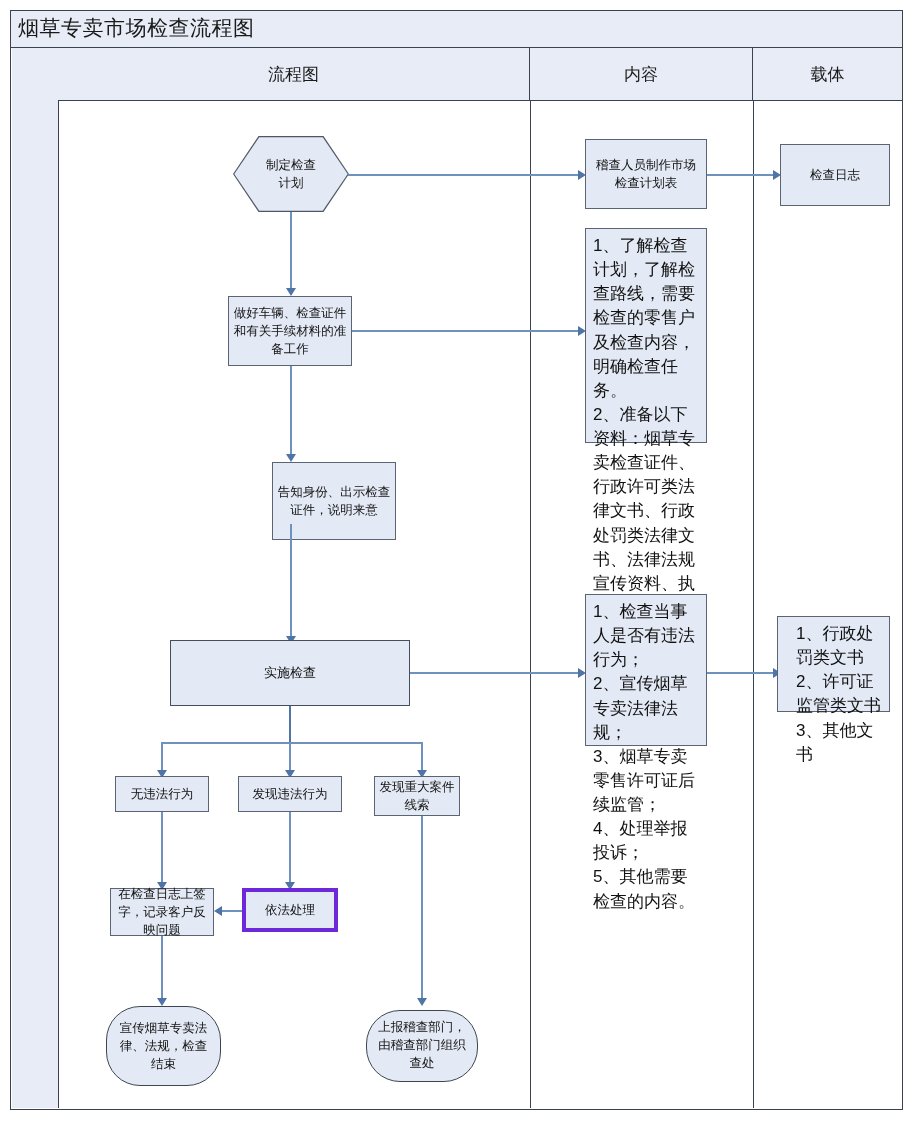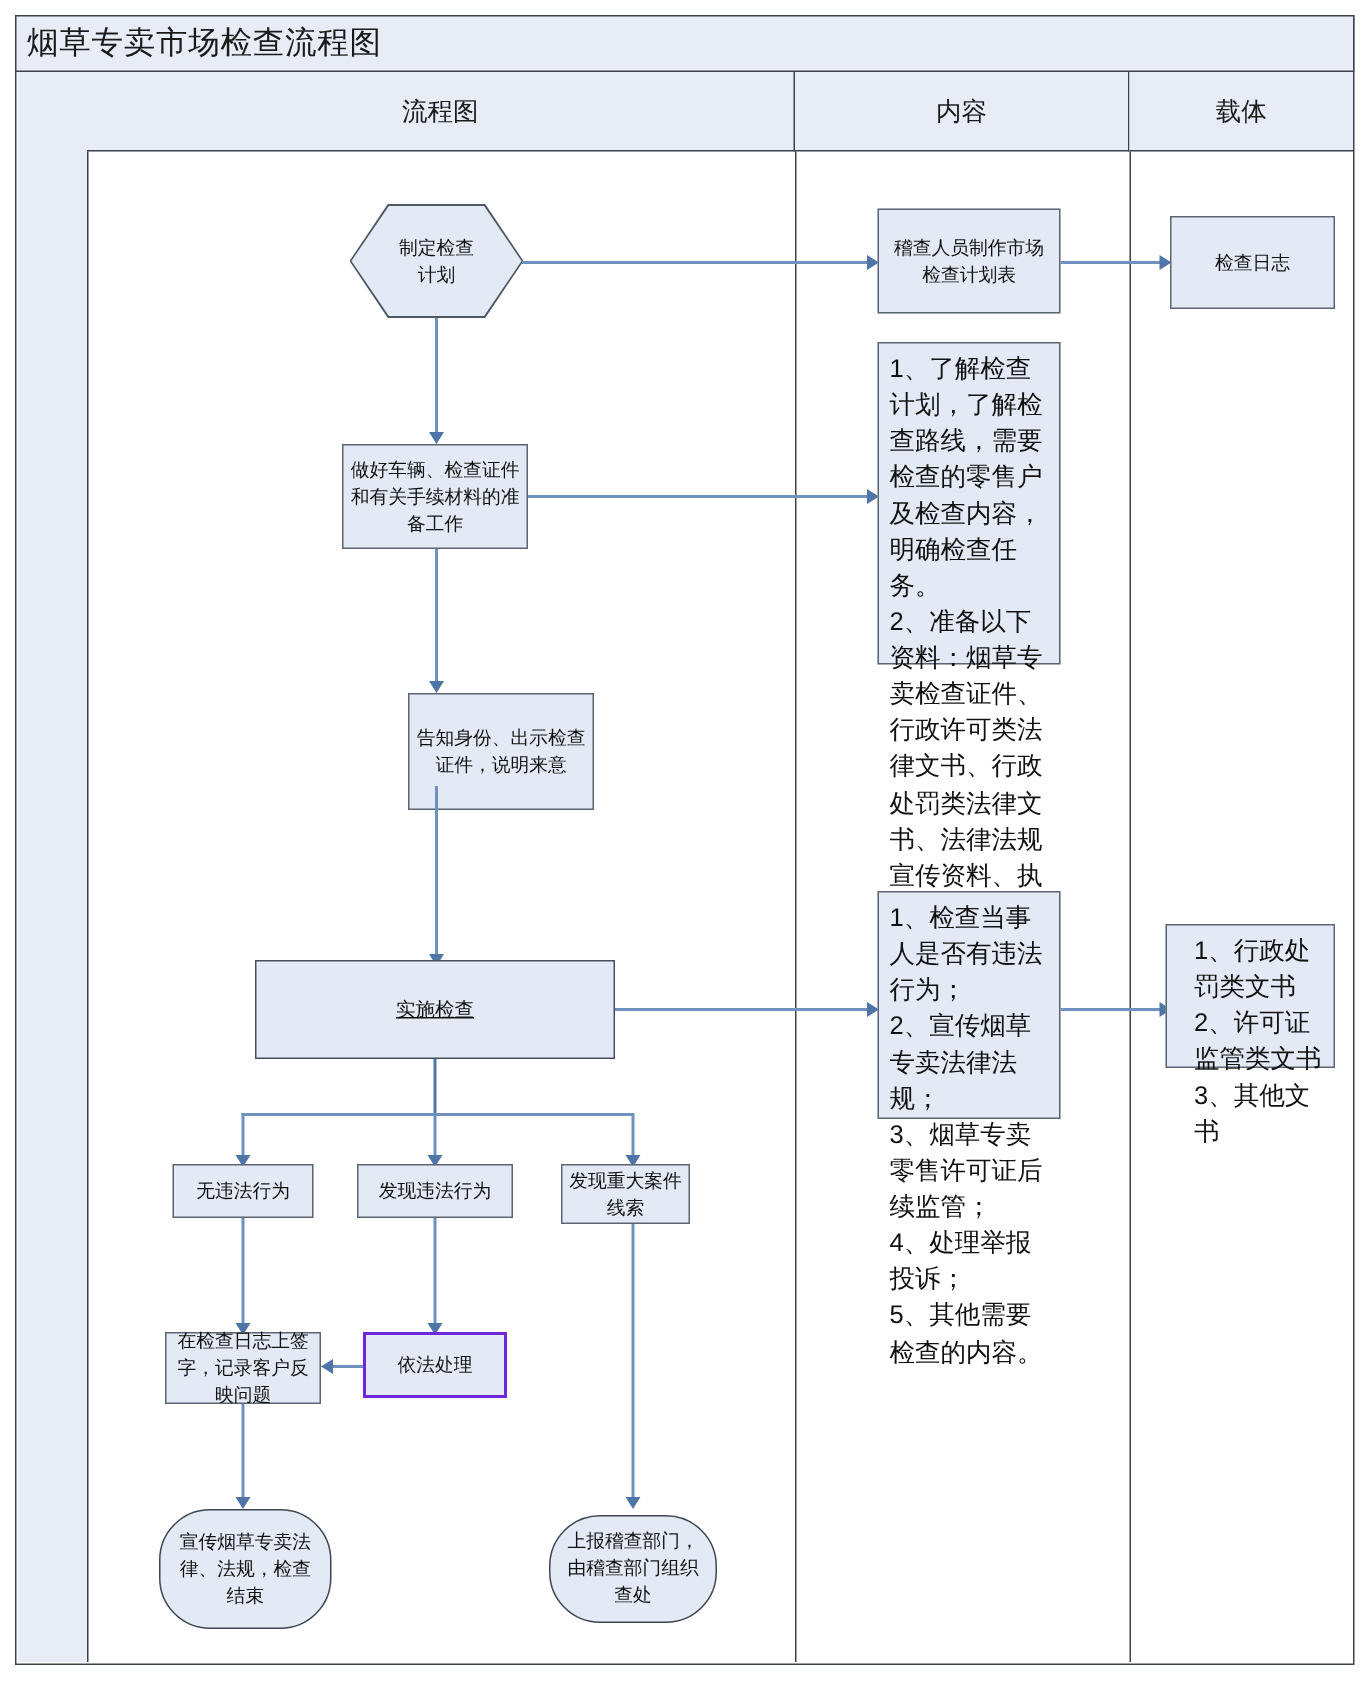--- a/index.html
+++ b/index.html
@@ -80,22 +80,22 @@
     box-sizing:border-box;
     background:#e4eaf5;
     border:1.3px solid #5a6472;
     display:flex;align-items:center;justify-content:center;
     text-align:center;
     color:#111111;
     font-size:12.5px;
     line-height:1.45;
     padding:2px 4px;
   }
-  .node.dark-border{border-color:#44505e;text-decoration:underline;}
-  .node.thin{border:2px solid #6d28d9;}
+  .node.dark-border{border-color:#44505e;}
+  .node.thin{border:4px solid #6d28d9;}
 
   
   .node.list{
     align-items:flex-start;justify-content:flex-start;
     text-align:left;
     padding:5px 6px 4px 7px;
     line-height:1.42;
     font-size:17px;
   }
 

